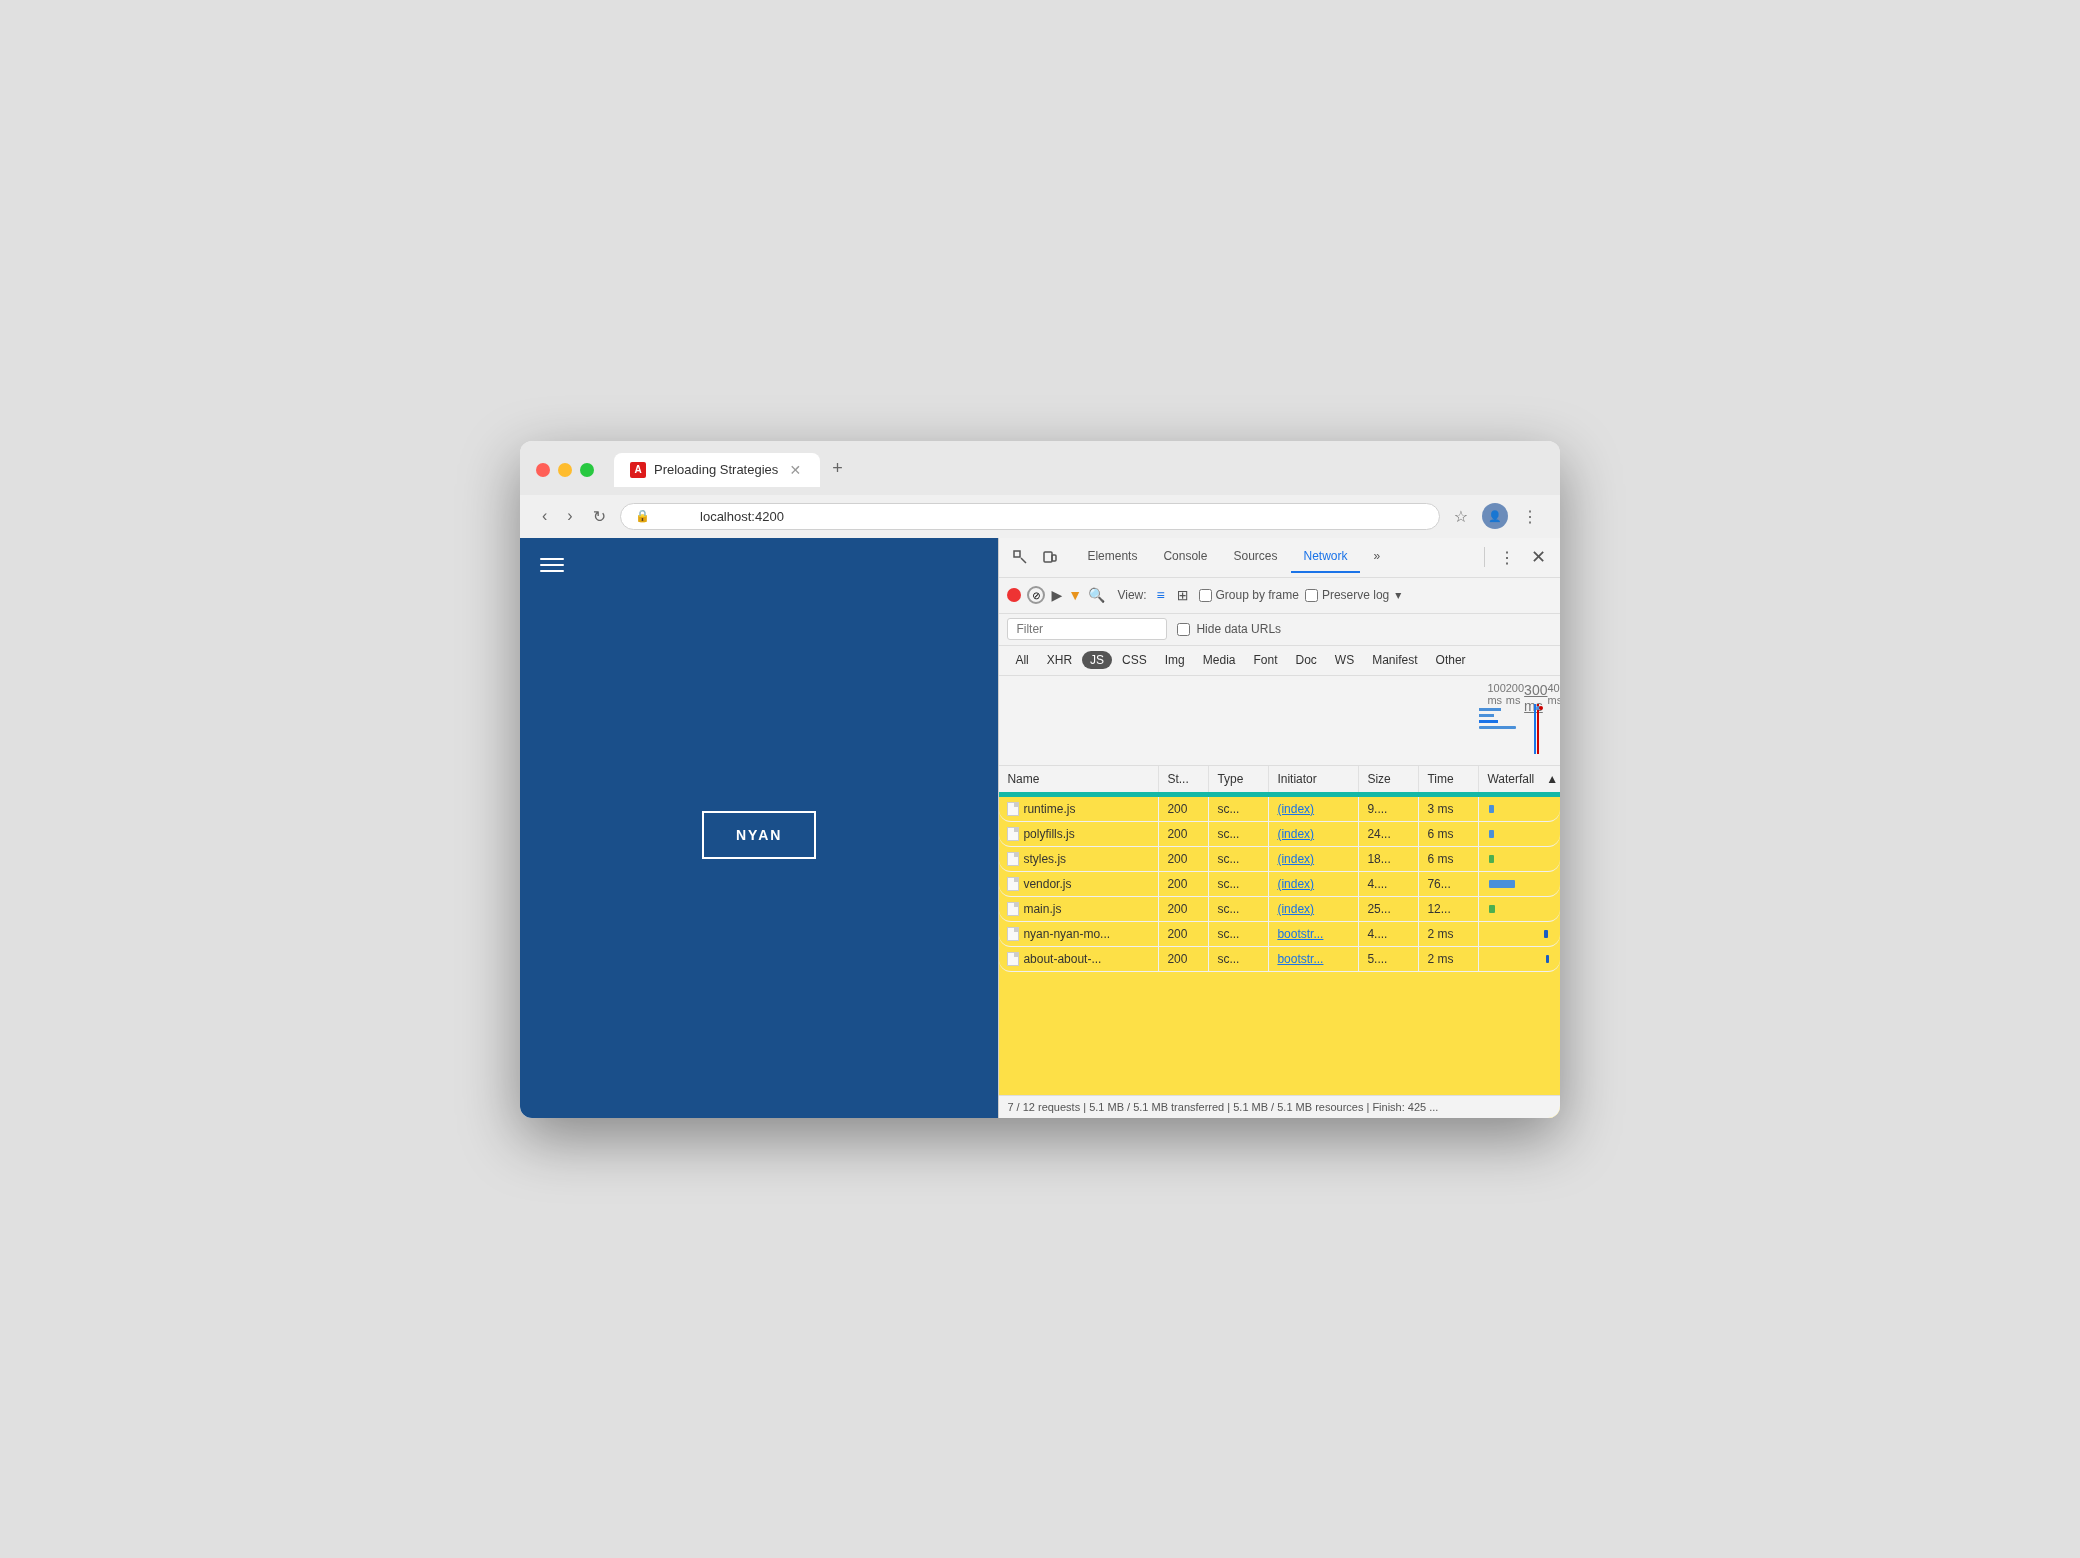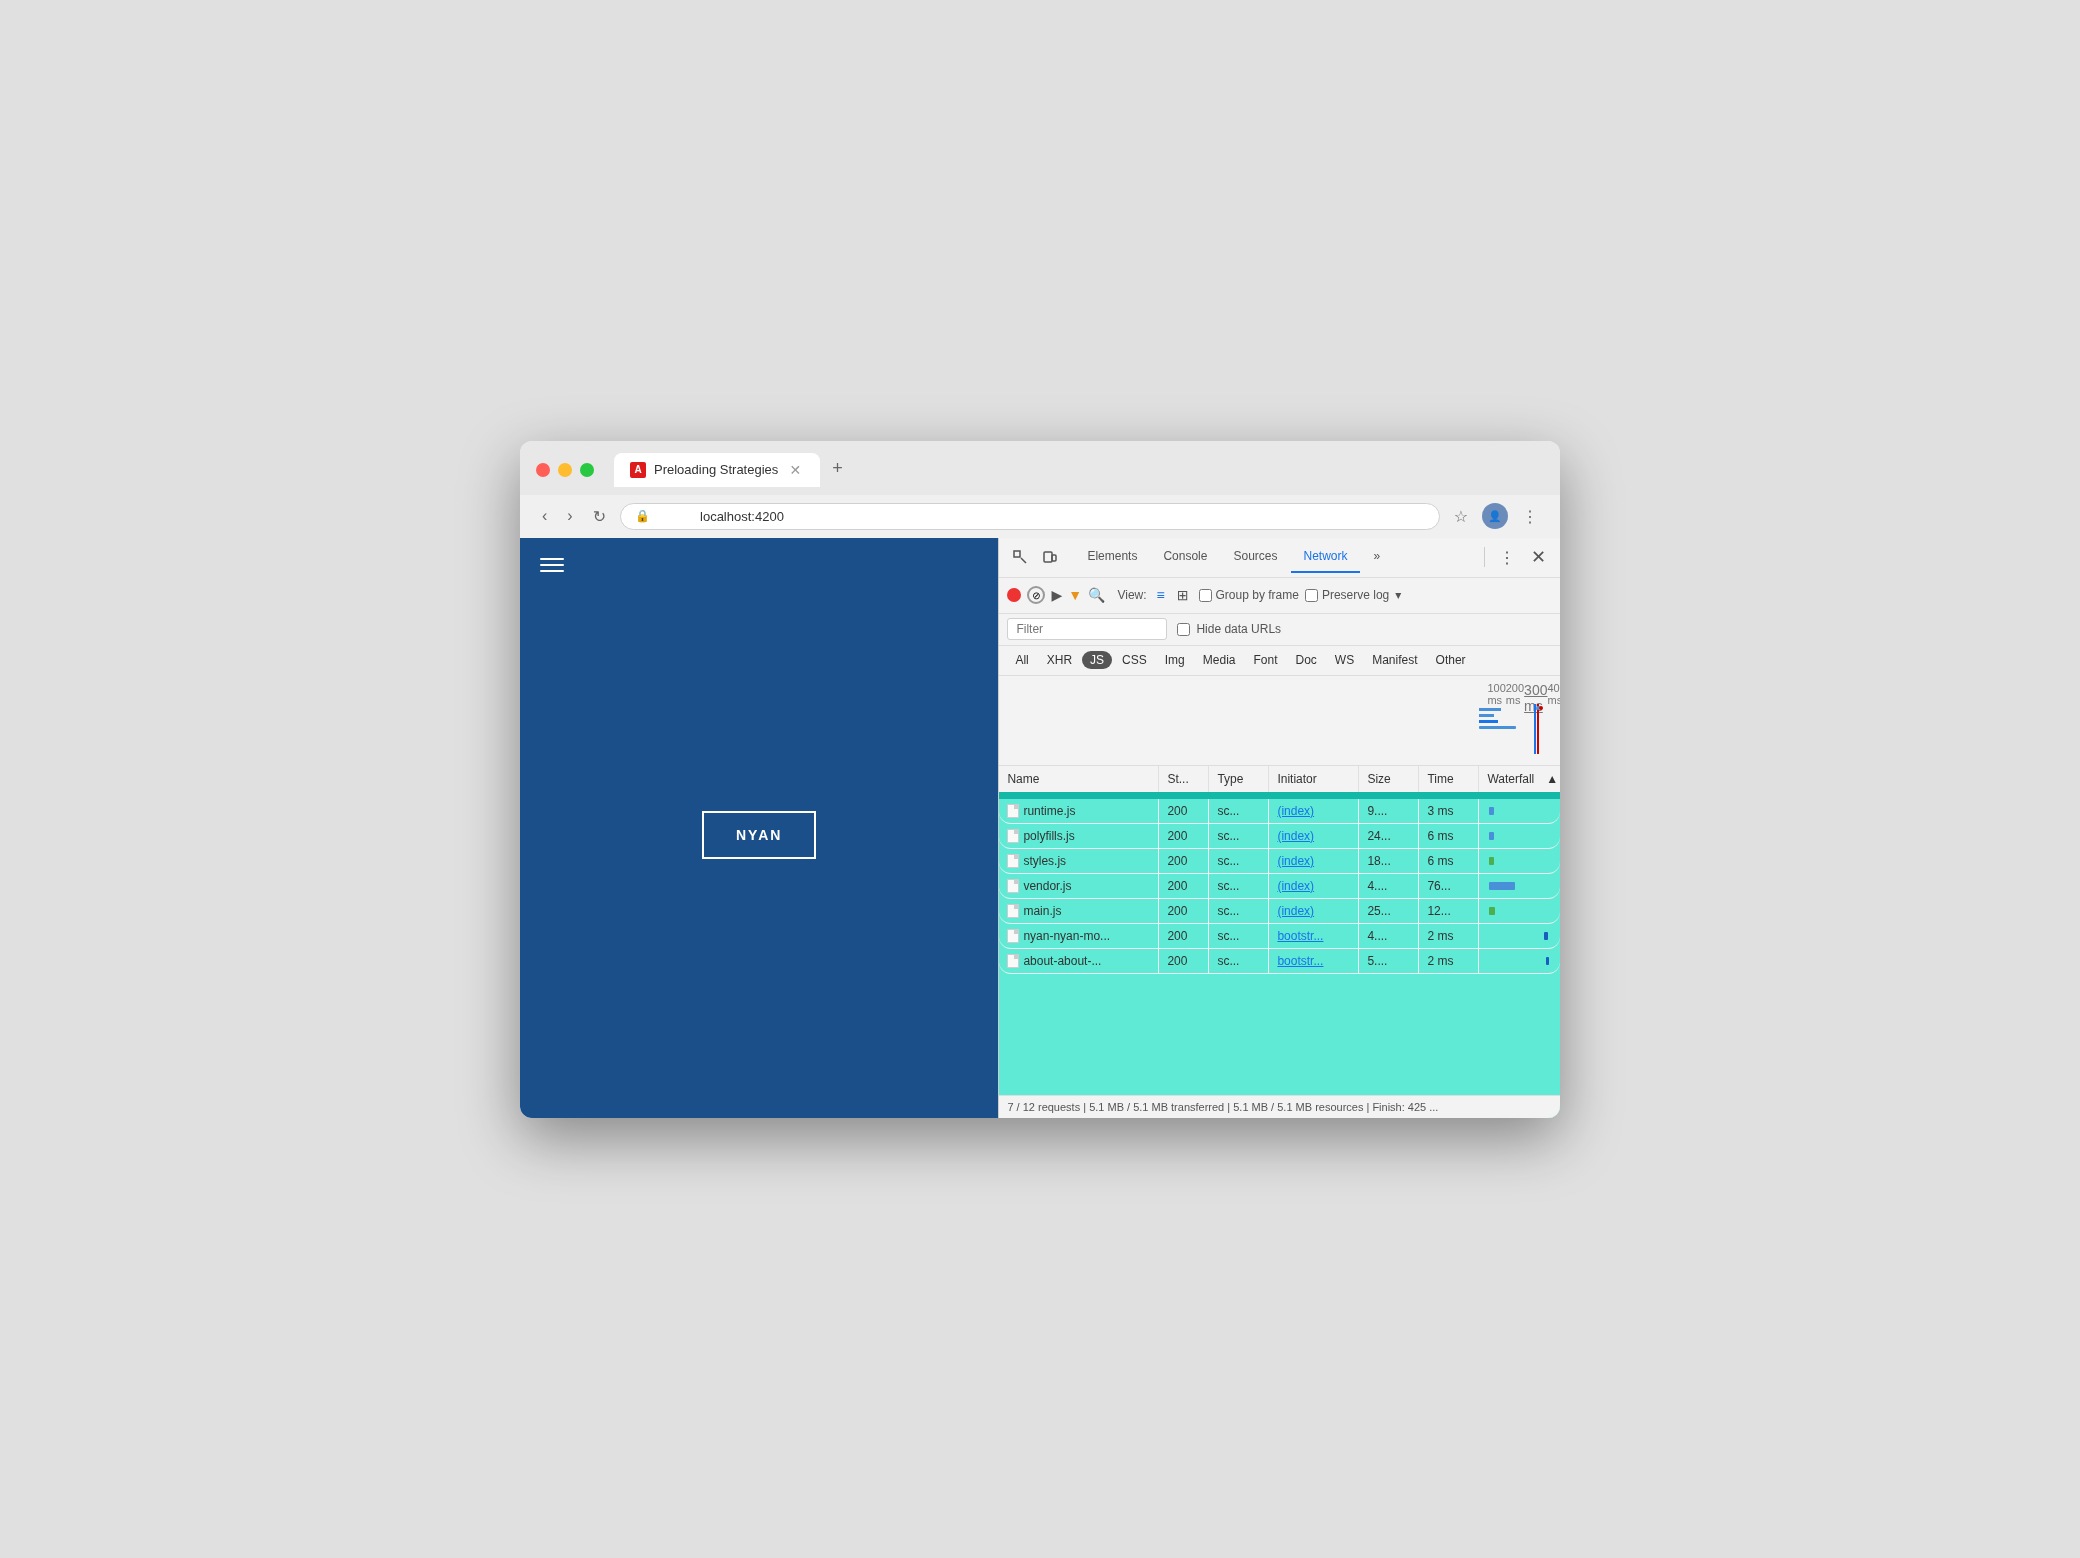--- a/index.html
+++ b/index.html
@@ -220,21 +220,21 @@
       cursor: pointer;
     }
 
     
     .devtools-area {
       flex: 1;
       display: flex;
       flex-direction: column;
       border-left: 1px solid #ccc;
       font-size: 12px;
-      background: #5eead4;
+      background: #fde047;
     }
 
     
     .devtools-header {
       background: #f3f3f3;
       border-bottom: 1px solid #ddd;
       display: flex;
       align-items: center;
       padding: 0 8px;
       height: 40px;
@@ -480,21 +480,21 @@
     
     .network-table {
       flex: 1;
       overflow: auto;
     }
 
     .network-table-header {
       display: grid;
       grid-template-columns: 160px 50px 60px 90px 60px 60px 1fr;
       background: #f3f3f3;
-      border-bottom: 7px solid #14b8a6;
+      border-bottom: 5px solid #14b8a6;
       font-size: 12px;
       font-weight: 500;
       color: #333;
       position: sticky;
       top: 0;
     }
 
     .th-cell {
       padding: 6px 8px;
       border-right: 1px solid #e0e0e0;

